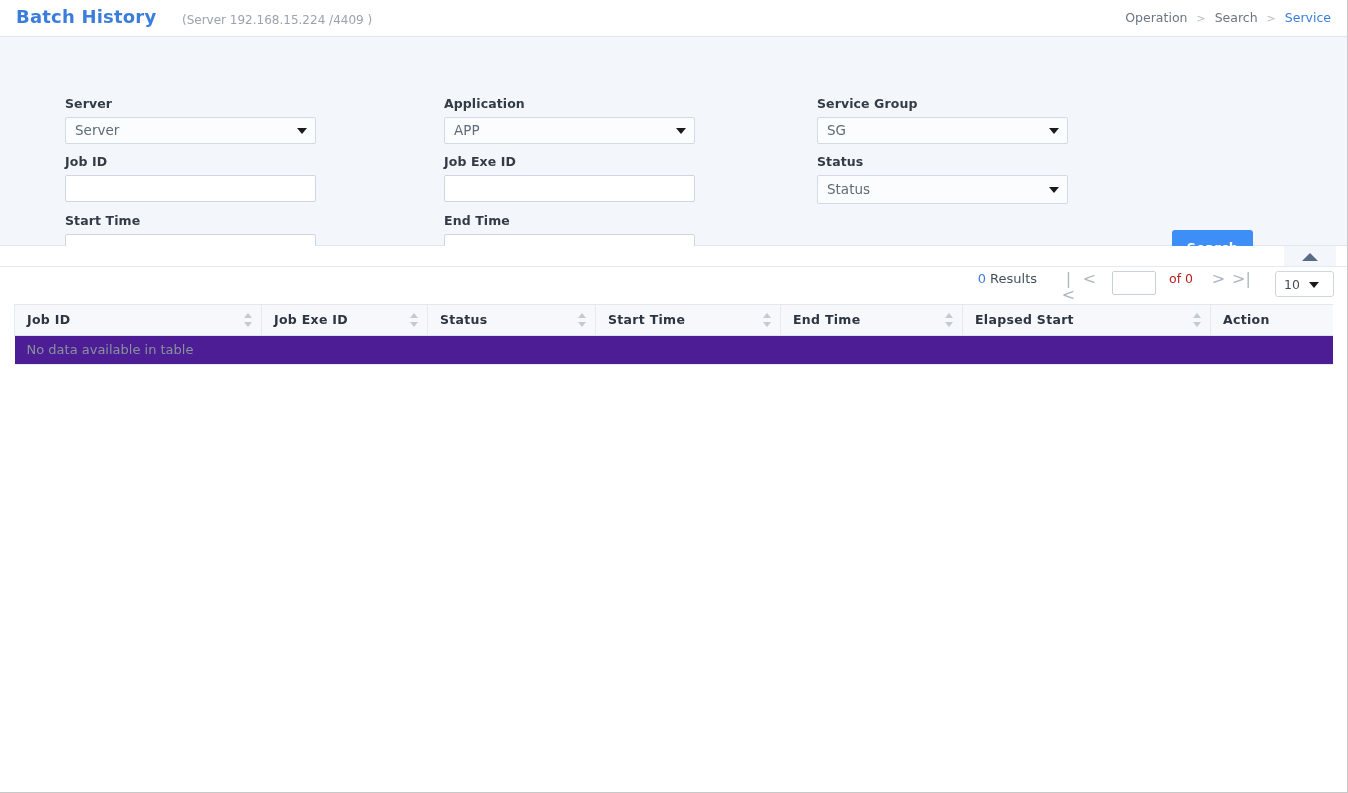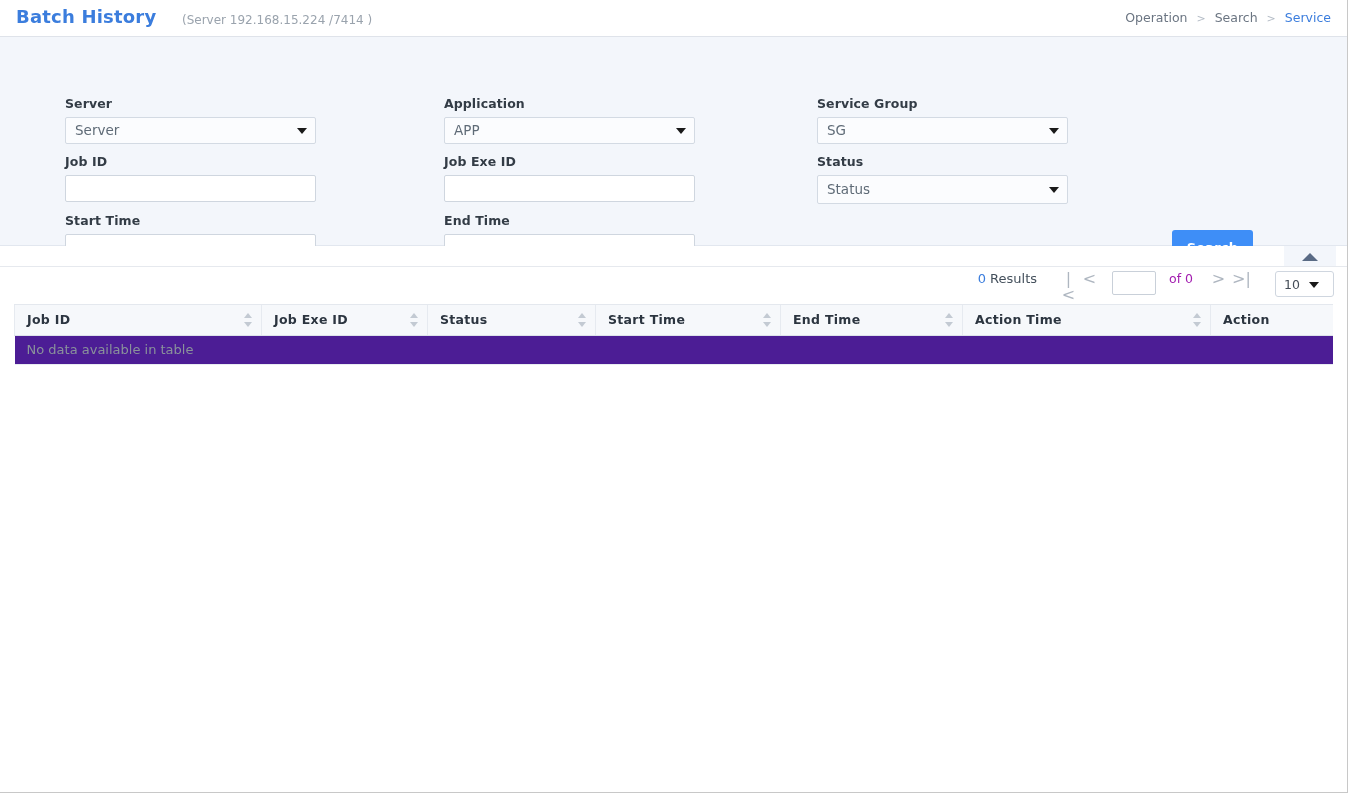--- a/index.html
+++ b/index.html
@@ -180,21 +180,21 @@
     border: 1px solid #c9d0d9;
     border-radius: 2px;
     background: #fff;
     font-size: 12px;
     font-family: "DejaVu Sans", sans-serif;
     text-align: center;
     outline: none;
   }
   .pg-of {
     font-size: 12.5px;
-    color: #a21caf;
+    color: #b91c1c;
     margin-right: 10px;
     white-space: nowrap;
   }
   .pg-next-group { margin-left: 2px; }
   .pagesize-wrap {
     position: relative;
     margin-left: 22px;
     width: 52px;
   }
   select.pagesize {
@@ -271,21 +271,21 @@
     background: #4c1d95;
   }
 </style>
 </head>
 <body>
 
 <div class="page">
 
   <div class="top-header">
     <div class="page-title">Batch History</div>
-    <div class="server-info">(Server  192.168.15.224 /7414 )</div>
+    <div class="server-info">(Server  192.168.15.224 /4409 )</div>
     <div class="breadcrumb">
       <span>Operation</span>
       <span class="sep">&gt;</span>
       <span>Search</span>
       <span class="sep">&gt;</span>
       <span class="crumb-active">Service</span>
     </div>
   </div>
 
   <div class="search-panel">
@@ -422,21 +422,21 @@
               </span>
           </th>
           <th>
             <span>End Time</span>
             <span class="sorter">
                 <i class="up"></i>
                 <i class="dn"></i>
               </span>
           </th>
           <th>
-            <span>Action Time</span>
+            <span>Elapsed Start</span>
             <span class="sorter">
                 <i class="up"></i>
                 <i class="dn"></i>
               </span>
           </th>
           <th>
             <span>Action</span>
           </th>
         </tr>
       </thead>

